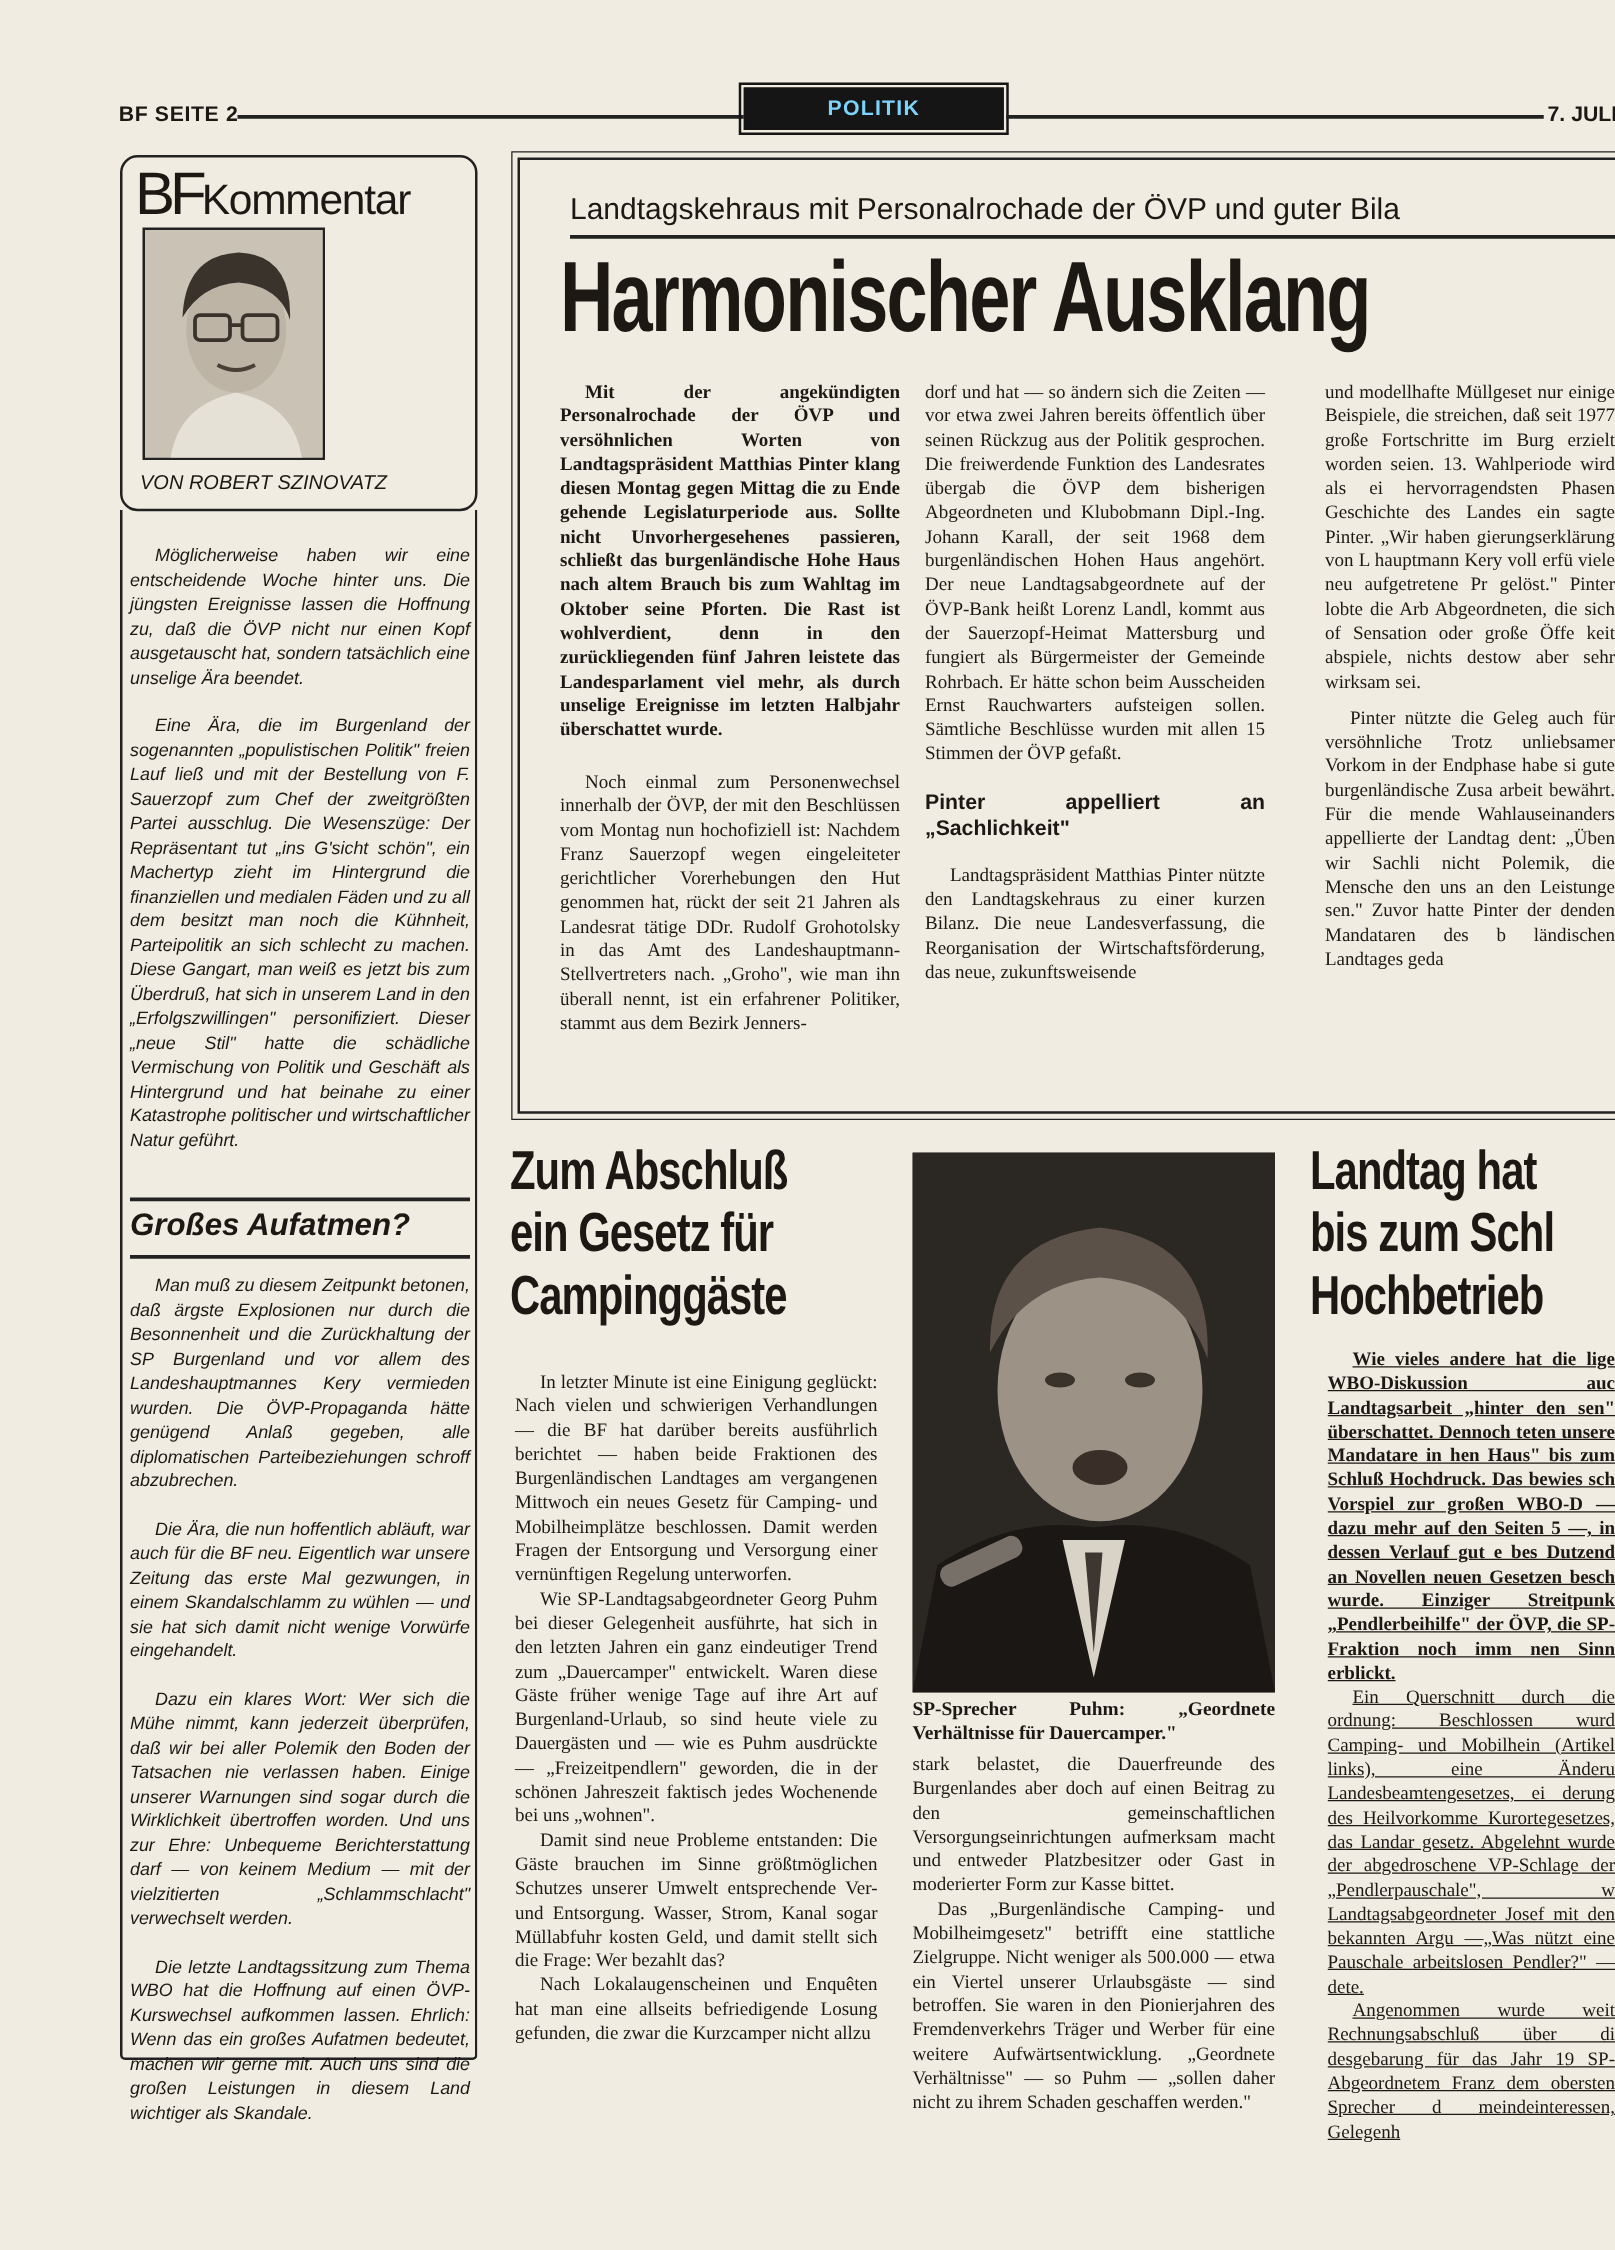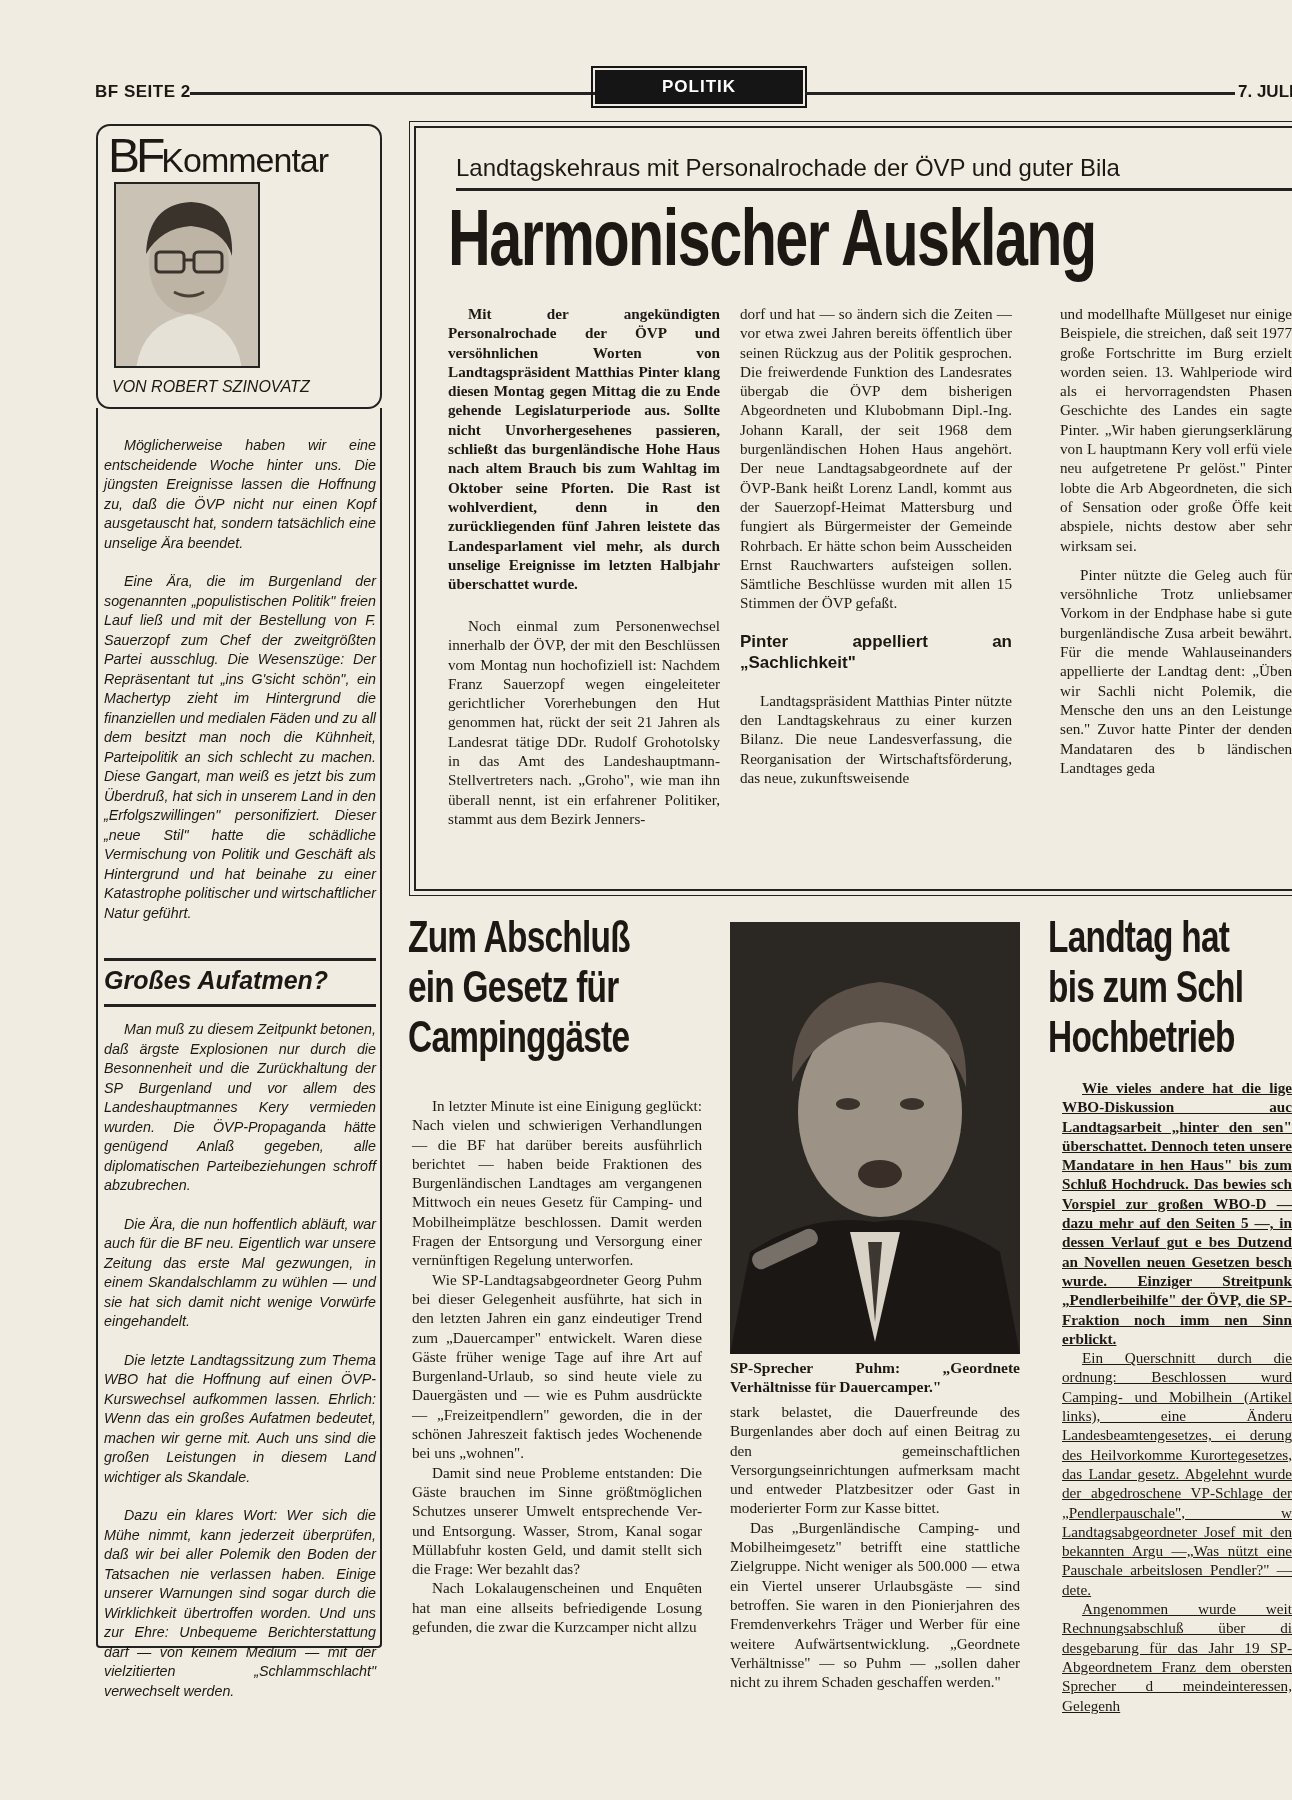--- a/index.html
+++ b/index.html
@@ -1,21 +1,21 @@
 <!DOCTYPE html>
 <html><head>
 <meta charset="utf-8">
 <style>
   html,body{margin:0;padding:0;}
   body{width:1292px;height:1800px;background:#f1ece1;position:relative;overflow:hidden;color:#1c1915;}
   .abs{position:absolute;}
   
   .hdr-left{left:95px;top:82px;font:bold 17px "Liberation Sans",sans-serif;letter-spacing:0.5px;}
   .hdr-line{height:3px;background:#222;top:92px;}
-  .hdr-box{left:595px;top:70px;width:208px;height:34px;background:#151515;border:2px solid #151515;outline:2px solid #151515;outline-offset:2px;box-sizing:border-box;color:#ffffff;font:bold 17px "Liberation Sans",sans-serif;text-align:center;line-height:30px;letter-spacing:1px;}
+  .hdr-box{left:595px;top:70px;width:208px;height:34px;background:#151515;border:2px solid #151515;outline:2px solid #151515;outline-offset:2px;box-sizing:border-box;color:#7dd3fc;font:bold 17px "Liberation Sans",sans-serif;text-align:center;line-height:30px;letter-spacing:1px;}
   .hdr-right{left:1238px;top:82px;font:bold 17px "Liberation Sans",sans-serif;white-space:nowrap;}
   
   .kbox-top{left:96px;top:124px;width:286px;height:285px;border:2px solid #222;border-radius:14px;box-sizing:border-box;}
   .kbox-body{left:96px;top:408px;width:286px;height:1240px;border:2px solid #222;border-top:none;border-radius:0 0 4px 4px;box-sizing:border-box;}
   .k-title{left:108px;top:128px;white-space:nowrap;}
   .k-bf{font:48px "Liberation Sans",sans-serif;letter-spacing:-4px;}
   .k-word{font:34px "Liberation Sans",sans-serif;letter-spacing:-1px;}
   .k-photo{left:114px;top:182px;width:146px;height:186px;border:2px solid #222;box-sizing:border-box;background:linear-gradient(180deg,#cfc9bd 0%,#bab3a6 100%);overflow:hidden;}
   .k-byline{left:112px;top:378px;font:italic 16px "Liberation Sans",sans-serif;}
   .k-text{left:104px;width:272px;font:italic 14.3px/19.5px "Liberation Sans",sans-serif;text-align:justify;}
@@ -68,22 +68,22 @@
 <div class="abs k-text" style="top:436px;">
   <p>Möglicherweise haben wir eine entscheidende Woche hinter uns. Die jüngsten Ereignisse lassen die Hoffnung zu, daß die ÖVP nicht nur einen Kopf ausgetauscht hat, sondern tatsächlich eine unselige Ära beendet.</p>
   <p>Eine Ära, die im Burgenland der sogenannten „populistischen Politik" freien Lauf ließ und mit der Bestellung von F. Sauerzopf zum Chef der zweitgrößten Partei ausschlug. Die Wesenszüge: Der Repräsentant tut „ins G'sicht schön", ein Machertyp zieht im Hintergrund die finanziellen und medialen Fäden und zu all dem besitzt man noch die Kühnheit, Parteipolitik an sich schlecht zu machen. Diese Gangart, man weiß es jetzt bis zum Überdruß, hat sich in unserem Land in den „Erfolgszwillingen" personifiziert. Dieser „neue Stil" hatte die schädliche Vermischung von Politik und Geschäft als Hintergrund und hat beinahe zu einer Katastrophe politischer und wirtschaftlicher Natur geführt.</p>
 </div>
 <div class="abs k-rule" style="top:958px;"></div>
 <div class="abs k-sub">Großes Aufatmen?</div>
 <div class="abs k-rule" style="top:1004px;"></div>
 <div class="abs k-text" style="top:1020px;">
   <p>Man muß zu diesem Zeitpunkt betonen, daß ärgste Explosionen nur durch die Besonnenheit und die Zurückhaltung der SP Burgenland und vor allem des Landeshauptmannes Kery vermieden wurden. Die ÖVP-Propaganda hätte genügend Anlaß gegeben, alle diplomatischen Parteibeziehungen schroff abzubrechen.</p>
   <p>Die Ära, die nun hoffentlich abläuft, war auch für die BF neu. Eigentlich war unsere Zeitung das erste Mal gezwungen, in einem Skandalschlamm zu wühlen — und sie hat sich damit nicht wenige Vorwürfe eingehandelt.</p>
+  <p>Dazu ein klares Wort: Wer sich die Mühe nimmt, kann jederzeit überprüfen, daß wir bei aller Polemik den Boden der Tatsachen nie verlassen haben. Einige unserer Warnungen sind sogar durch die Wirklichkeit übertroffen worden. Und uns zur Ehre: Unbequeme Berichterstattung darf — von keinem Medium — mit der vielzitierten „Schlammschlacht" verwechselt werden.</p>
   <p>Die letzte Landtagssitzung zum Thema WBO hat die Hoffnung auf einen ÖVP-Kurswechsel aufkommen lassen. Ehrlich: Wenn das ein großes Aufatmen bedeutet, machen wir gerne mit. Auch uns sind die großen Leistungen in diesem Land wichtiger als Skandale.</p>
-  <p>Dazu ein klares Wort: Wer sich die Mühe nimmt, kann jederzeit überprüfen, daß wir bei aller Polemik den Boden der Tatsachen nie verlassen haben. Einige unserer Warnungen sind sogar durch die Wirklichkeit übertroffen worden. Und uns zur Ehre: Unbequeme Berichterstattung darf — von keinem Medium — mit der vielzitierten „Schlammschlacht" verwechselt werden.</p>
 </div>
 
 <div class="abs story-frame"></div>
 <div class="abs clip-right" style="left:456px;top:150px;width:836px;height:40px;">
   <div class="kicker" style="position:absolute;left:0;top:4px;">Landtagskehraus mit Personalrochade der ÖVP und guter Bila</div>
 </div>
 <div class="abs kicker-rule" style="width:836px;"></div>
 <div class="abs clip-right" style="left:448px;top:192px;width:844px;height:100px;text-align:right;">
   <div class="headline" style="position:absolute;left:0;top:0;">Harmonischer Ausklang</div>
 </div>

